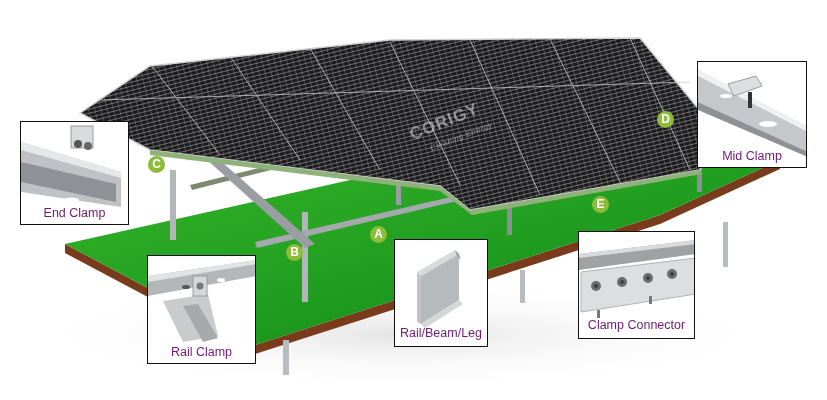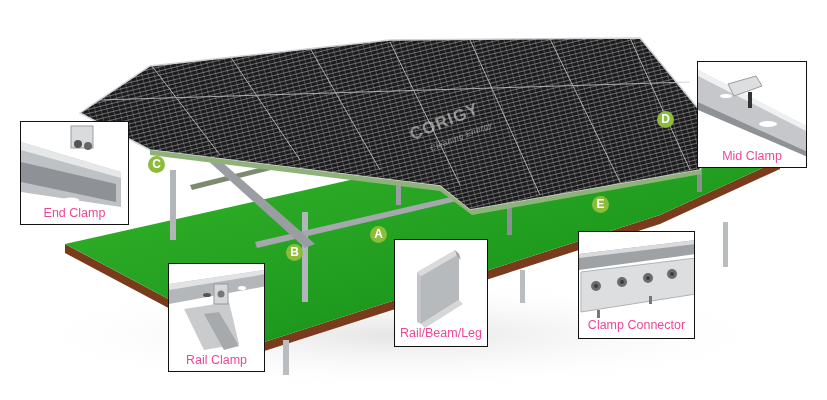--- a/index.html
+++ b/index.html
@@ -16,21 +16,21 @@
       background: #ffffff;
       border: 1.5px solid #111111;
       box-sizing: border-box;
       overflow: hidden;
     }
     .callout svg { position: absolute; left: 0; top: 0; }
     .callout-label {
       position: absolute; left: 0; right: 0;
       text-align: center;
       font-size: 12.5px;
-      color: #ec4899;
+      color: #701a75;
       white-space: nowrap;
     }
     .badge {
       position: absolute;
       width: 17px; height: 17px;
       border-radius: 50%;
       color: #ffffff;
       font-size: 12px; font-weight: bold;
       text-align: center; line-height: 17px;
     }
@@ -132,21 +132,21 @@
       <polygon points="0,8 110,65 110,70 0,14" fill="#eef0f1"></polygon>
       <polygon points="0,40 110,90 110,95 0,48" fill="#8e9195"></polygon>
       <polygon points="30,22 58,14 64,24 36,34" fill="#dcdee0" stroke="#9a9da0"></polygon>
       <rect x="50" y="30" width="4" height="16" fill="#333"></rect>
       <ellipse cx="70" cy="62" rx="9" ry="3" fill="#fff"></ellipse>
       <ellipse cx="28" cy="34" rx="6" ry="2" fill="#fff"></ellipse>
     </svg>
     <div class="callout-label" style="bottom:4px;">Mid Clamp</div>
   </div>
 
-  <div class="callout" style="left:147px;top:263px;width:97px;height:109px;margin-left:21px;">
+  <div class="callout" style="left:147px;top:255px;width:109px;height:109px;">
     <svg width="109" height="109">
       <polygon points="0,20 109,4 109,20 0,40" fill="#b4b7ba"></polygon>
       <polygon points="0,20 109,4 109,8 0,26" fill="#e0e2e4"></polygon>
       <polygon points="15,45 60,38 70,80 35,86" fill="#c9cbcd"></polygon>
       <polygon points="35,50 50,48 70,82 55,86" fill="#a7aaad"></polygon>
       <rect x="45" y="20" width="14" height="20" fill="#d5d7d9" stroke="#999"></rect>
       <circle cx="52" cy="30" r="3.5" fill="#777"></circle>
       <ellipse cx="38" cy="31" rx="4" ry="2" fill="#555"></ellipse>
       <ellipse cx="73" cy="24" rx="4" ry="2" fill="#fff"></ellipse>
     </svg>

